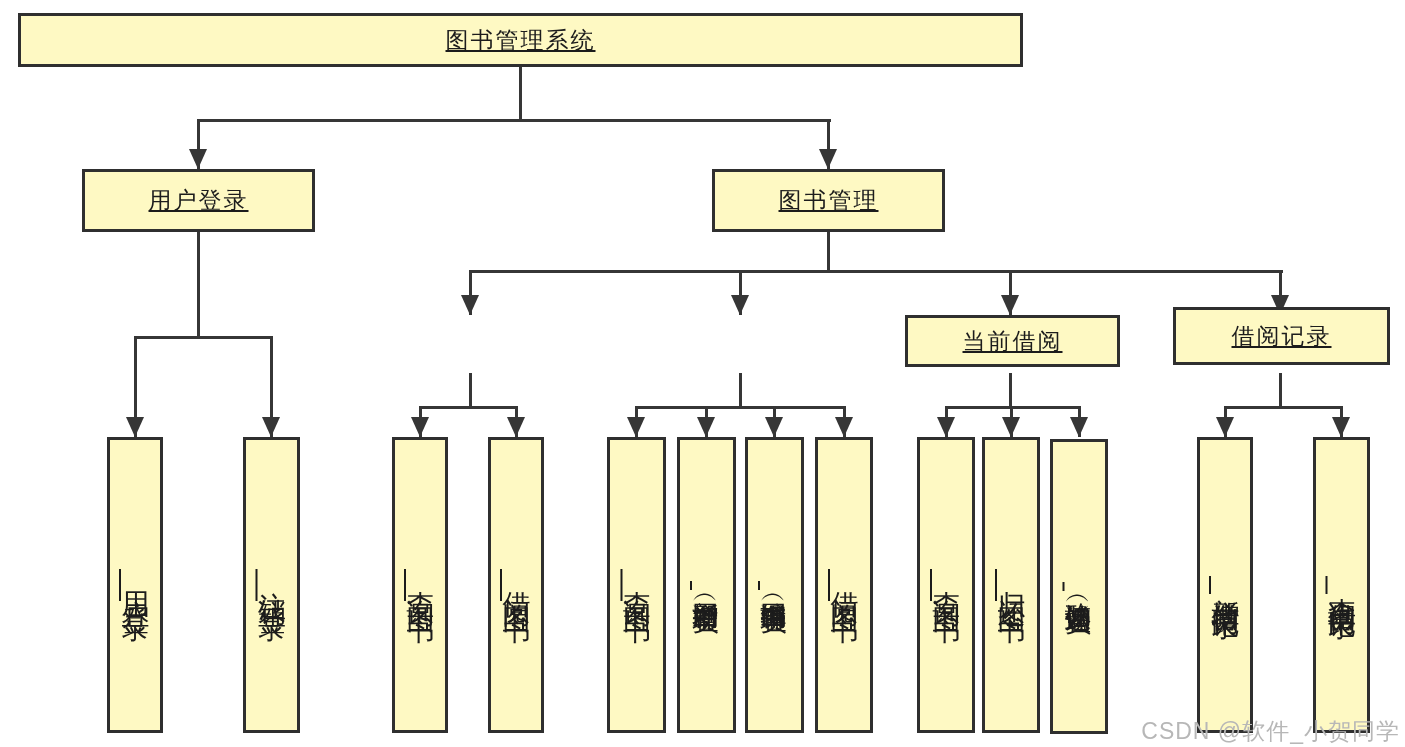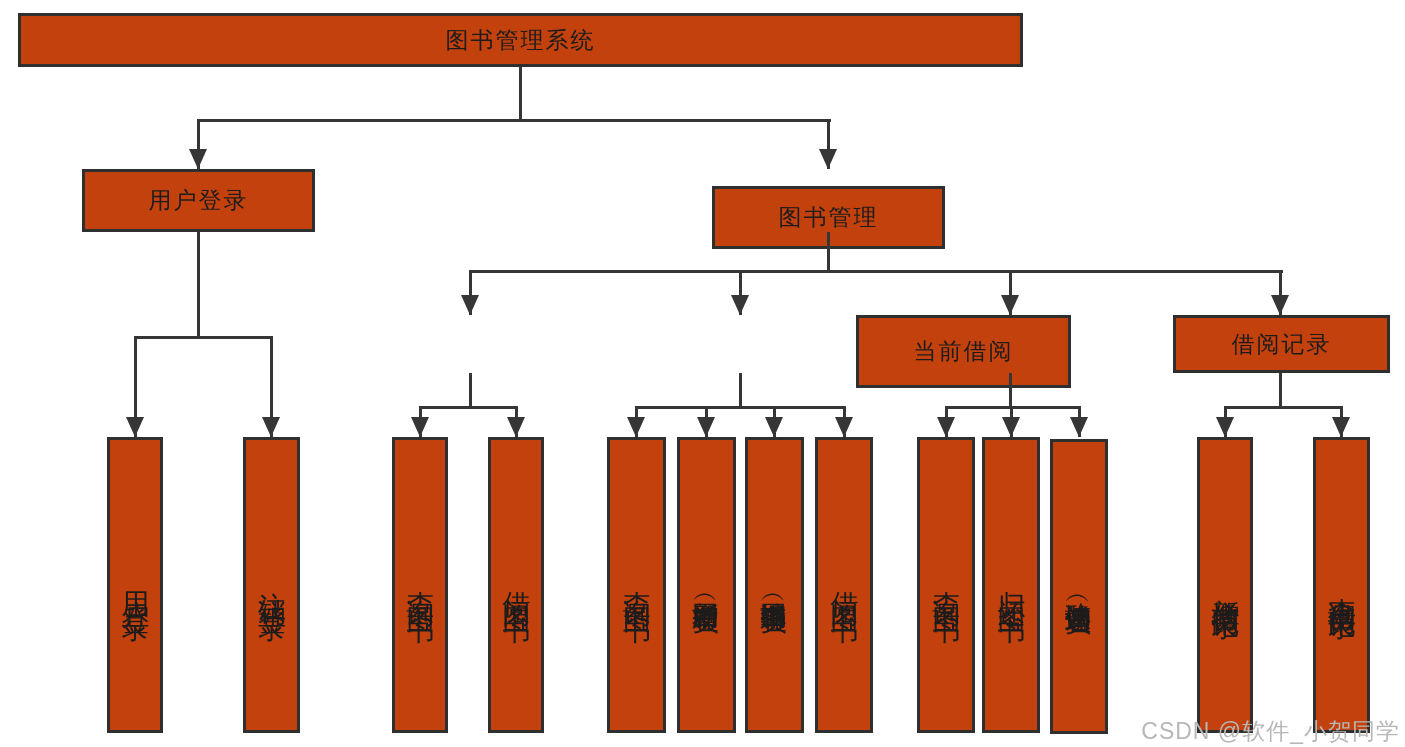--- a/index.html
+++ b/index.html
@@ -8,23 +8,24 @@
   }
   html,body{margin:0;padding:0;background:var(--background);}
   .canvas{
     position:relative; width:1405px; height:747px; overflow:hidden;
     background:var(--background);
     font-family:"Liberation Sans","DejaVu Sans",sans-serif;
     color:var(--text);
   }
   .box{
     position:absolute; box-sizing:border-box;
-    border:3px solid var(--box-border); background:#c2410c;
+    border:3px solid var(--box-border); background:#fef9c3;
     display:flex; align-items:center; justify-content:center;
     white-space:nowrap;
+    text-decoration:underline;
   }
   .hz{ font-size:23px; letter-spacing:2px; }
   .vt{
     writing-mode:vertical-rl; text-orientation:mixed;
     font-size:28px; letter-spacing:8px;
   }
   .vt.md{ letter-spacing:3px; }
   .vt.sm{ font-size:26px; letter-spacing:1px; }
   .vl{ position:absolute; width:3px; background:var(--line); }
   .hl{ position:absolute; height:3px; background:var(--line); }
@@ -46,35 +47,35 @@
   <div class="box hz" style="left:18px;top:13px;width:1005px;height:54px">图书管理系统</div>
 
   <div class="vl" style="left:519px;top:67px;height:54px"></div>
   <div class="hl" style="left:197px;top:119px;width:634px"></div>
   <div class="vl" style="left:197px;top:119px;height:50px"></div>
   <div class="ar" style="left:189px;top:149px"></div>
   <div class="vl" style="left:827px;top:119px;height:50px"></div>
   <div class="ar" style="left:819px;top:149px"></div>
 
   <div class="box hz" style="left:82px;top:169px;width:233px;height:63px">用户登录</div>
-  <div class="box hz" style="left:712px;top:186px;width:233px;height:63px">图书管理</div>
+  <div class="box hz" style="left:712px;top:169px;width:233px;height:63px">图书管理</div>
 
   <div class="vl" style="left:827px;top:232px;height:41px"></div>
   <div class="hl" style="left:469px;top:270px;width:814px"></div>
   <div class="vl" style="left:469px;top:270px;height:45px"></div>
   <div class="ar" style="left:461px;top:295px"></div>
   <div class="vl" style="left:739px;top:270px;height:45px"></div>
   <div class="ar" style="left:731px;top:295px"></div>
   <div class="vl" style="left:1009px;top:270px;height:45px"></div>
   <div class="ar" style="left:1001px;top:295px"></div>
   <div class="vl" style="left:1279px;top:270px;height:45px"></div>
   <div class="ar" style="left:1271px;top:295px"></div>
 
-  <div class="box hz" style="left:856px;top:315px;width:215px;height:73px">当前借阅</div>
-  <div class="box hz" style="left:1173px;top:315px;width:217px;height:58px">借阅记录</div>
+  <div class="box hz" style="left:905px;top:315px;width:215px;height:52px">当前借阅</div>
+  <div class="box hz" style="left:1173px;top:307px;width:217px;height:58px">借阅记录</div>
 
   <div class="vl" style="left:197px;top:232px;height:107px"></div>
   <div class="hl" style="left:134px;top:336px;width:139px"></div>
   <div class="vl" style="left:134px;top:336px;height:101px"></div>
   <div class="ar" style="left:126px;top:417px"></div>
   <div class="vl" style="left:270px;top:336px;height:101px"></div>
   <div class="ar" style="left:262px;top:417px"></div>
 
   <div class="vl" style="left:469px;top:373px;height:36px"></div>
   <div class="hl" style="left:419px;top:406px;width:99px"></div>

